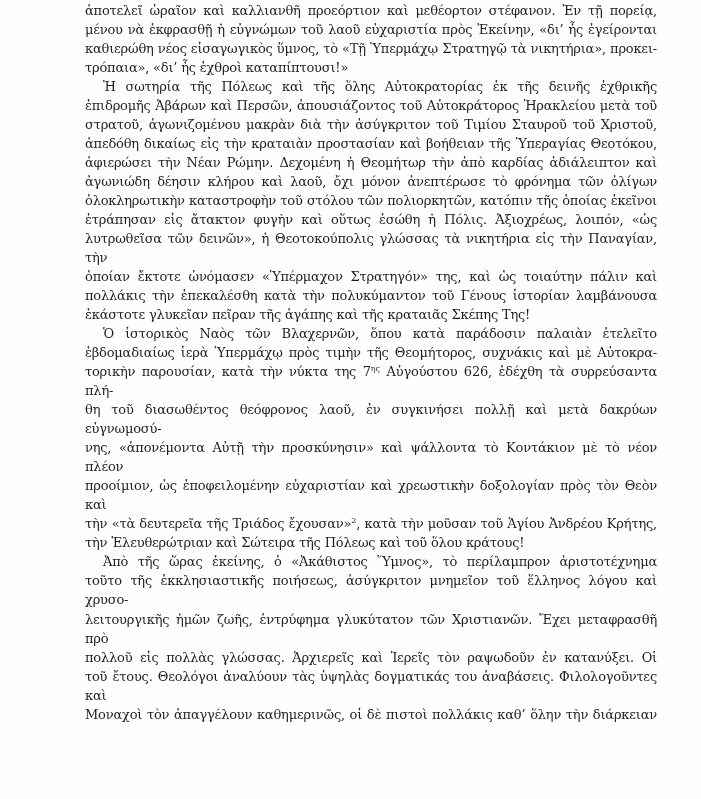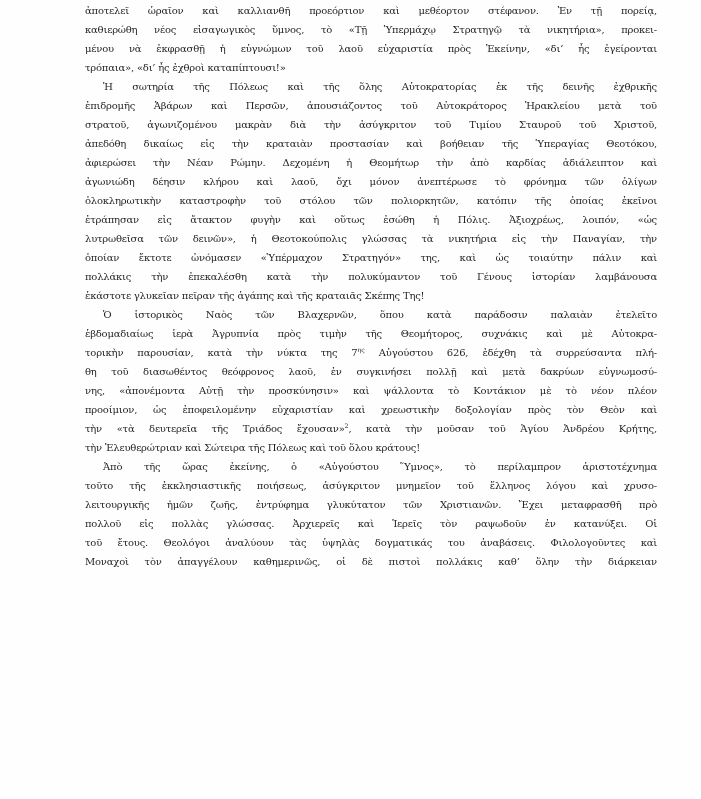--- a/index.html
+++ b/index.html
@@ -13,21 +13,21 @@
     height: 799px;
     background: #fefefe;
     overflow: hidden;
   }
   .text-block {
     position: absolute;
     left: 85px;
     top: 1px;
     width: 572px;
     font-family: "DejaVu Serif", "Liberation Serif", serif;
-    font-size: 10px;
+    font-size: 13px;
     letter-spacing: -0.2px;
     line-height: 19.02px;
     color: #1f1f1f;
     -webkit-font-smoothing: antialiased;
   }
   .paragraph { margin: 0; }
   .line {
     text-align: justify;
     text-align-last: justify;
     -moz-text-align-last: justify;
@@ -46,50 +46,50 @@
     letter-spacing: 0;
   }
 </style>
 </head>
 <body>
 
 <div class="page">
   <div class="text-block" id="text-block" style="background: rgb(254, 254, 254); color: rgb(31, 31, 31);">
       <div class="paragraph">
         <div class="line">ἀποτελεῖ ὡραῖον καὶ καλλιανθῆ προεόρτιον καὶ μεθέορτον στέφανον. Ἐν τῇ πορείᾳ,</div>
+        <div class="line">μένου νὰ ἐκφρασθῇ ἡ εὐγνώμων τοῦ λαοῦ εὐχαριστία πρὸς Ἐκείνην, «δι’ ἧς ἐγείρονται</div>
         <div class="line">καθιερώθη νέος εἰσαγωγικὸς ὕμνος, τὸ «Τῇ Ὑπερμάχῳ Στρατηγῷ τὰ νικητήρια», προκει-</div>
-        <div class="line">μένου νὰ ἐκφρασθῇ ἡ εὐγνώμων τοῦ λαοῦ εὐχαριστία πρὸς Ἐκείνην, «δι’ ἧς ἐγείρονται</div>
         <div class="line lastline">τρόπαια», «δι’ ἧς ἐχθροὶ καταπίπτουσι!»</div>
       </div>
       <div class="paragraph">
         <div class="line indent">Ἡ σωτηρία τῆς Πόλεως καὶ τῆς ὅλης Αὐτοκρατορίας ἐκ τῆς δεινῆς ἐχθρικῆς</div>
         <div class="line">ἐπιδρομῆς Ἀβάρων καὶ Περσῶν, ἀπουσιάζοντος τοῦ Αὐτοκράτορος Ἡρακλείου μετὰ τοῦ</div>
         <div class="line">στρατοῦ, ἀγωνιζομένου μακρὰν διὰ τὴν ἀσύγκριτον τοῦ Τιμίου Σταυροῦ τοῦ Χριστοῦ,</div>
         <div class="line">ἀπεδόθη δικαίως εἰς τὴν κραταιὰν προστασίαν καὶ βοήθειαν τῆς Ὑπεραγίας Θεοτόκου,</div>
         <div class="line">ἀφιερώσει τὴν Νέαν Ρώμην. Δεχομένη ἡ Θεομήτωρ τὴν ἀπὸ καρδίας ἀδιάλειπτον καὶ</div>
         <div class="line">ἀγωνιώδη δέησιν κλήρου καὶ λαοῦ, ὄχι μόνον ἀνεπτέρωσε τὸ φρόνημα τῶν ὀλίγων</div>
         <div class="line">ὁλοκληρωτικὴν καταστροφὴν τοῦ στόλου τῶν πολιορκητῶν, κατόπιν τῆς ὁποίας ἐκεῖνοι</div>
         <div class="line">ἐτράπησαν εἰς ἄτακτον φυγὴν καὶ οὕτως ἐσώθη ἡ Πόλις. Ἀξιοχρέως, λοιπόν, «ὡς</div>
         <div class="line">λυτρωθεῖσα τῶν δεινῶν», ἡ Θεοτοκούπολις γλώσσας τὰ νικητήρια εἰς τὴν Παναγίαν, τὴν</div>
         <div class="line">ὁποίαν ἔκτοτε ὠνόμασεν «Ὑπέρμαχον Στρατηγόν» της, καὶ ὡς τοιαύτην πάλιν καὶ</div>
         <div class="line">πολλάκις τὴν ἐπεκαλέσθη κατὰ τὴν πολυκύμαντον τοῦ Γένους ἱστορίαν λαμβάνουσα</div>
         <div class="line lastline">ἑκάστοτε γλυκεῖαν πεῖραν τῆς ἀγάπης καὶ τῆς κραταιᾶς Σκέπης Της!</div>
       </div>
       <div class="paragraph">
         <div class="line indent">Ὁ ἱστορικὸς Ναὸς τῶν Βλαχερνῶν, ὅπου κατὰ παράδοσιν παλαιὰν ἐτελεῖτο</div>
-        <div class="line">ἑβδομαδιαίως ἱερὰ Ἀγρυπνία πρὸς τιμὴν τῆς Θεομήτορος, συχνάκις καὶ μὲ Αὐτοκρα-</div>
+        <div class="line">ἑβδομαδιαίως ἱερὰ Ὑπερμάχῳ πρὸς τιμὴν τῆς Θεομήτορος, συχνάκις καὶ μὲ Αὐτοκρα-</div>
         <div class="line">τορικὴν παρουσίαν, κατὰ τὴν νύκτα της 7<sup>ης</sup> Αὐγούστου 626, ἐδέχθη τὰ συρρεύσαντα πλή-</div>
         <div class="line">θη τοῦ διασωθέντος θεόφρονος λαοῦ, ἐν συγκινήσει πολλῇ καὶ μετὰ δακρύων εὐγνωμοσύ-</div>
         <div class="line">νης, «ἀπονέμοντα Αὐτῇ τὴν προσκύνησιν» καὶ ψάλλοντα τὸ Κοντάκιον μὲ τὸ νέον πλέον</div>
         <div class="line">προοίμιον, ὡς ἐποφειλομένην εὐχαριστίαν καὶ χρεωστικὴν δοξολογίαν πρὸς τὸν Θεὸν καὶ</div>
         <div class="line">τὴν «τὰ δευτερεῖα τῆς Τριάδος ἔχουσαν»<sup>2</sup>, κατὰ τὴν μοῦσαν τοῦ Ἁγίου Ἀνδρέου Κρήτης,</div>
         <div class="line lastline">τὴν Ἐλευθερώτριαν καὶ Σώτειρα τῆς Πόλεως καὶ τοῦ ὅλου κράτους!</div>
       </div>
       <div class="paragraph">
-        <div class="line indent">Ἀπὸ τῆς ὥρας ἐκείνης, ὁ «Αὐγούστου Ὕμνος», τὸ περίλαμπρον ἀριστοτέχνημα</div>
+        <div class="line indent">Ἀπὸ τῆς ὥρας ἐκείνης, ὁ «Ἀκάθιστος Ὕμνος», τὸ περίλαμπρον ἀριστοτέχνημα</div>
         <div class="line">τοῦτο τῆς ἐκκλησιαστικῆς ποιήσεως, ἀσύγκριτον μνημεῖον τοῦ ἕλληνος λόγου καὶ χρυσο-</div>
         <div class="line">λειτουργικῆς ἡμῶν ζωῆς, ἐντρύφημα γλυκύτατον τῶν Χριστιανῶν. Ἔχει μεταφρασθῆ πρὸ</div>
         <div class="line">πολλοῦ εἰς πολλὰς γλώσσας. Ἀρχιερεῖς καὶ Ἱερεῖς τὸν ραψωδοῦν ἐν κατανύξει. Οἱ</div>
         <div class="line">τοῦ ἔτους. Θεολόγοι ἀναλύουν τὰς ὑψηλὰς δογματικάς του ἀναβάσεις. Φιλολογοῦντες καὶ</div>
         <div class="line">Μοναχοὶ τὸν ἀπαγγέλουν καθημερινῶς, οἱ δὲ πιστοὶ πολλάκις καθ’ ὅλην τὴν διάρκειαν</div>
       </div>
     </div>
 </div>
 
 </body></html>

